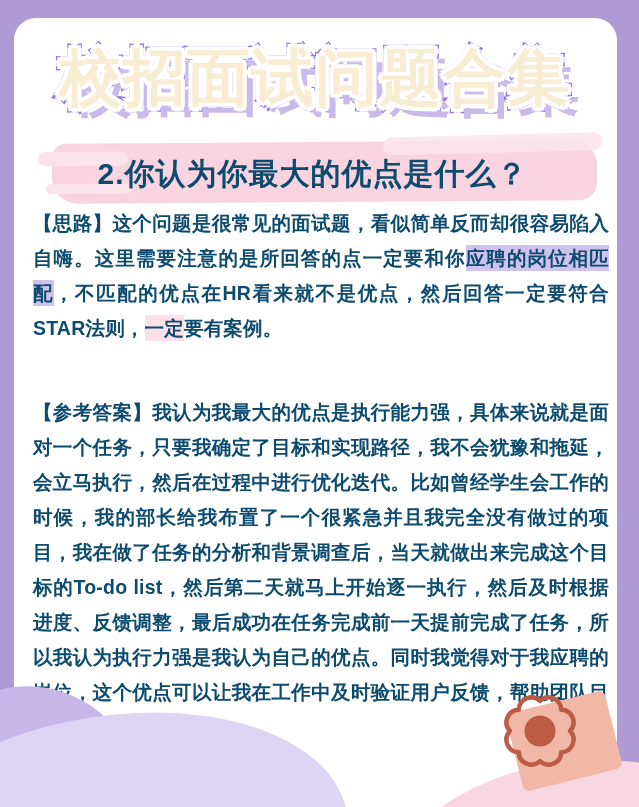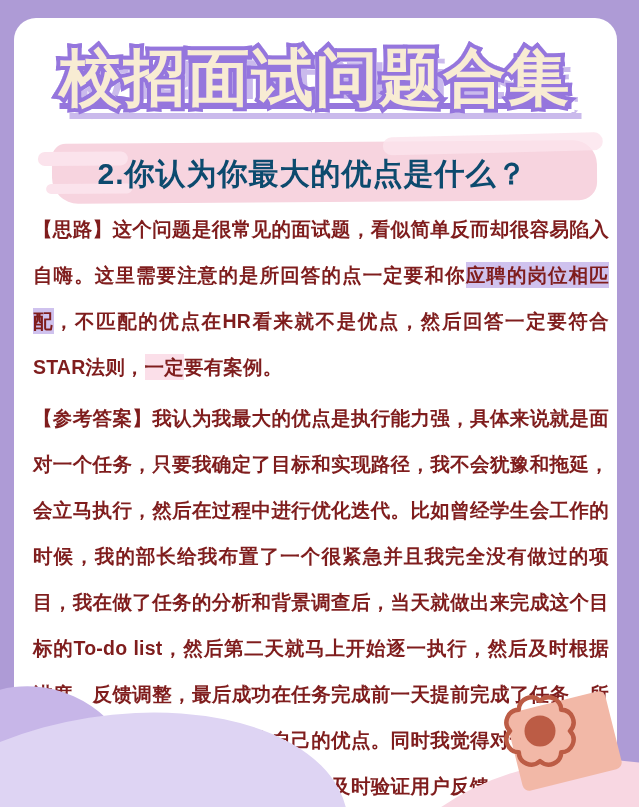--- a/index.html
+++ b/index.html
@@ -25,21 +25,20 @@
     font-weight:800;
     letter-spacing:2px;
     color:#f8ecd3;
     -webkit-text-stroke:8px #9576dd;
     paint-order:stroke fill;
     text-shadow:
       4px 0 0 #ffffff,-4px 0 0 #ffffff,0 4px 0 #ffffff,0 -4px 0 #ffffff,
       3px 3px 0 #ffffff,-3px -3px 0 #ffffff,3px -3px 0 #ffffff,-3px 3px 0 #ffffff,
       10px 10px 0 #cabaec;
     white-space:nowrap;
-    text-decoration:underline;
   }
   
   .brush{
     position:absolute;
     left:52px;right:42px;top:142px;height:60px;
     background:#f7d4df;
     border-radius:14px 24px 18px 26px;
     transform:rotate(-.4deg);
   }
   .brush::before{ 
@@ -64,23 +63,23 @@
     font-weight:700;
     color:#0c4a6e;
     letter-spacing:1px;
     z-index:2;
   }
   
   .para{
     position:absolute;
     left:33px;width:576px;
     font-size:19.5px;
-    line-height:46px;
+    line-height:35px;
     font-weight:600;
-    color:#7f1d1d;
+    color:#0c4a6e;
     text-align:justify;
     letter-spacing:.2px;
   }
   .para-1{top:206px;}
   .para-2{top:395px;}
   .hl-purple{background:#cfc2ee;padding:2px 0;}
   .hl-pink{background:#fbdfe9;padding:2px 0;}
   
   .wave-mid{
     position:absolute;

